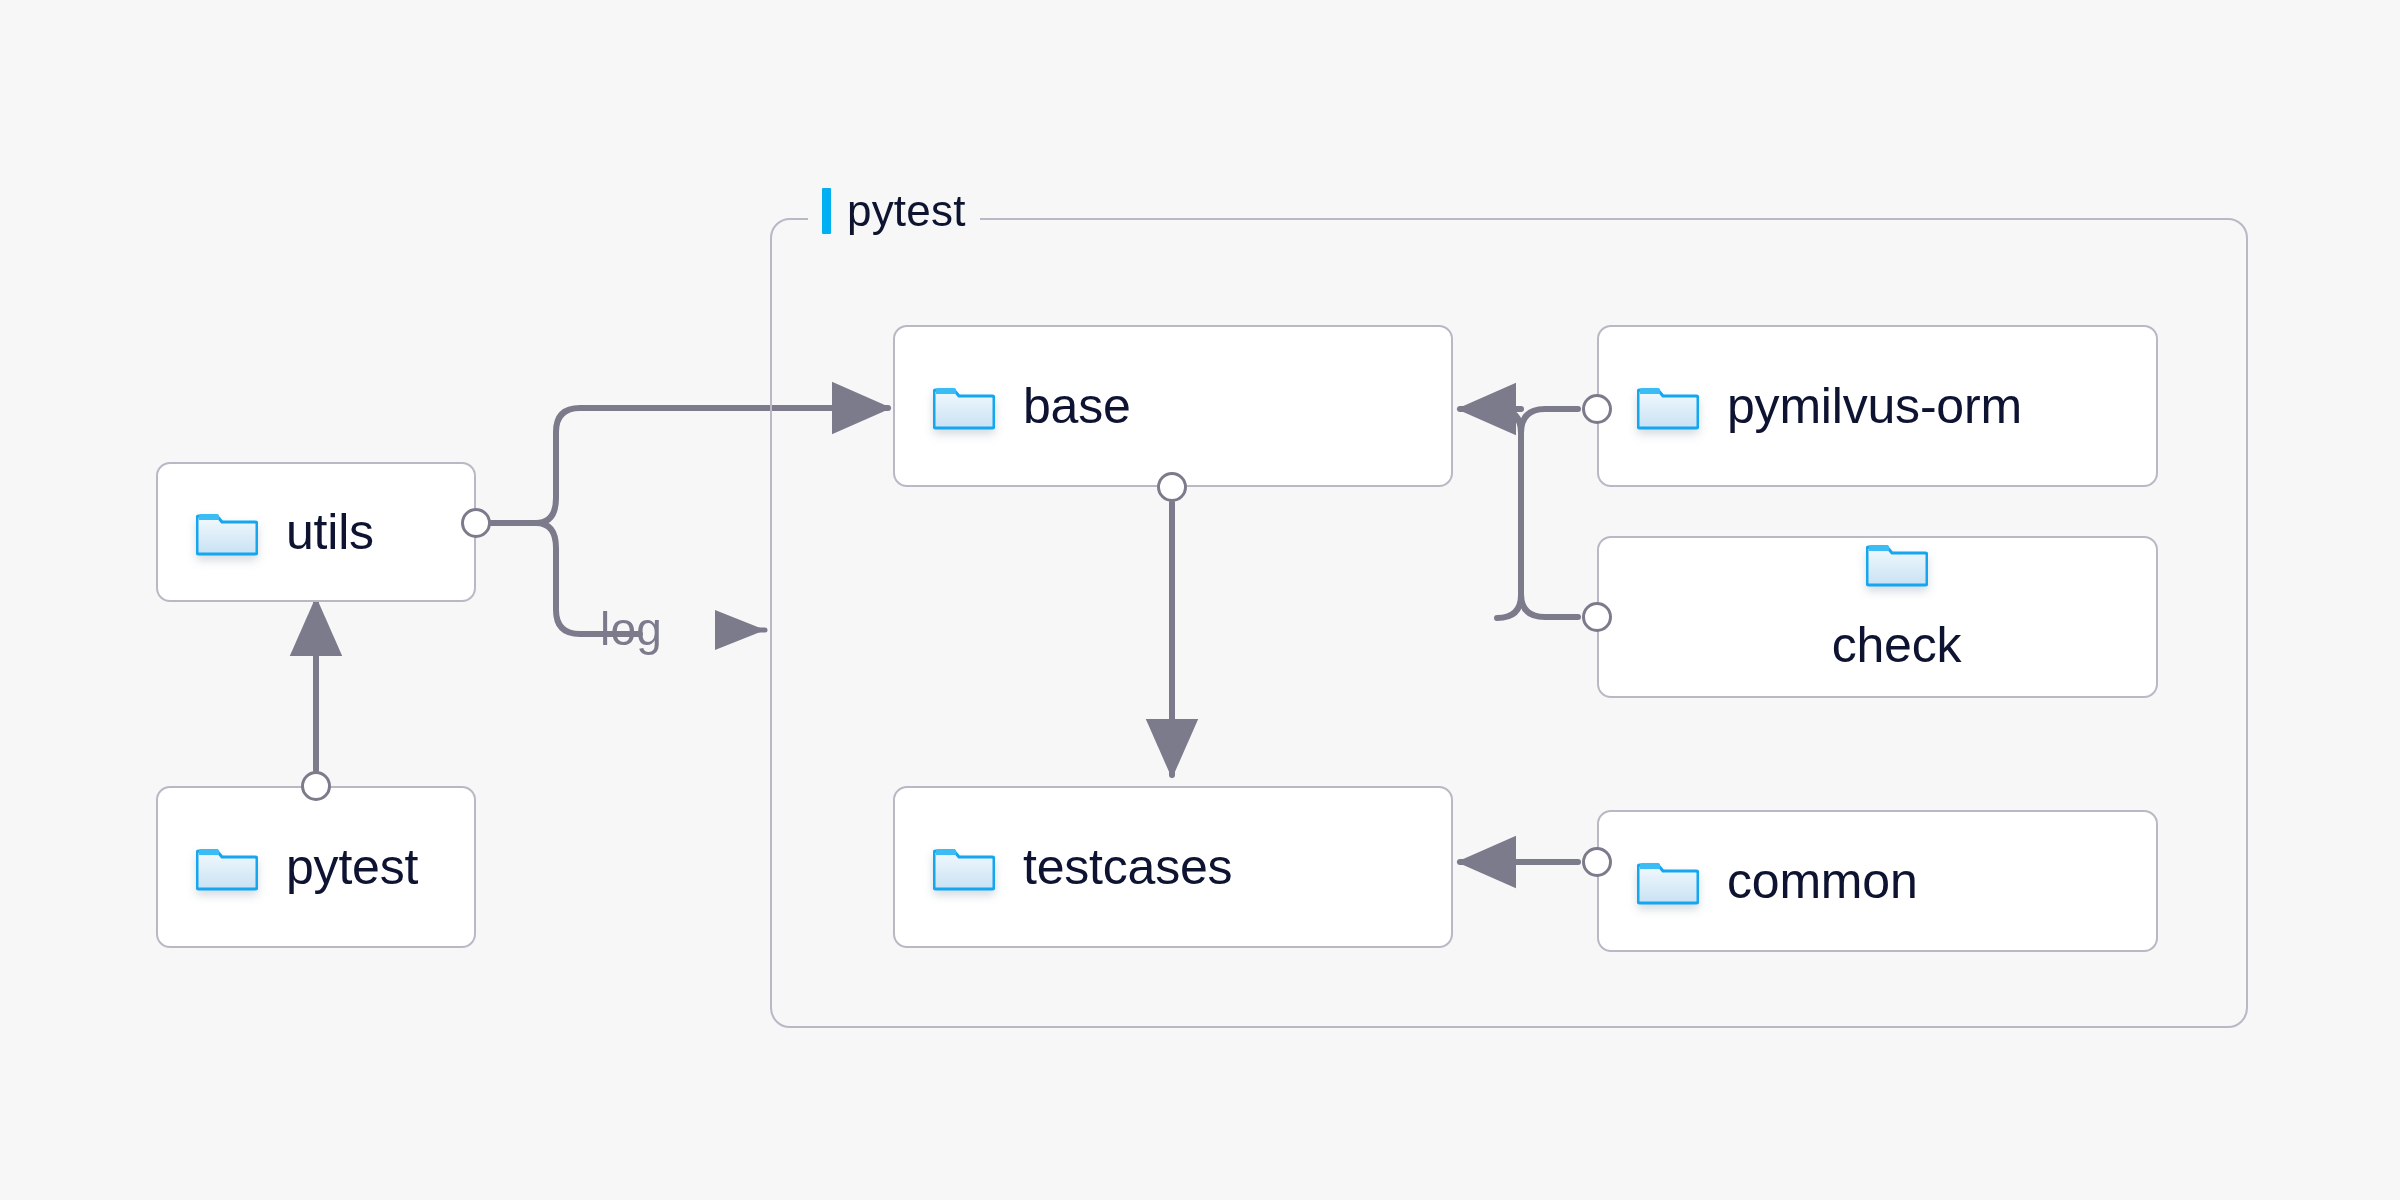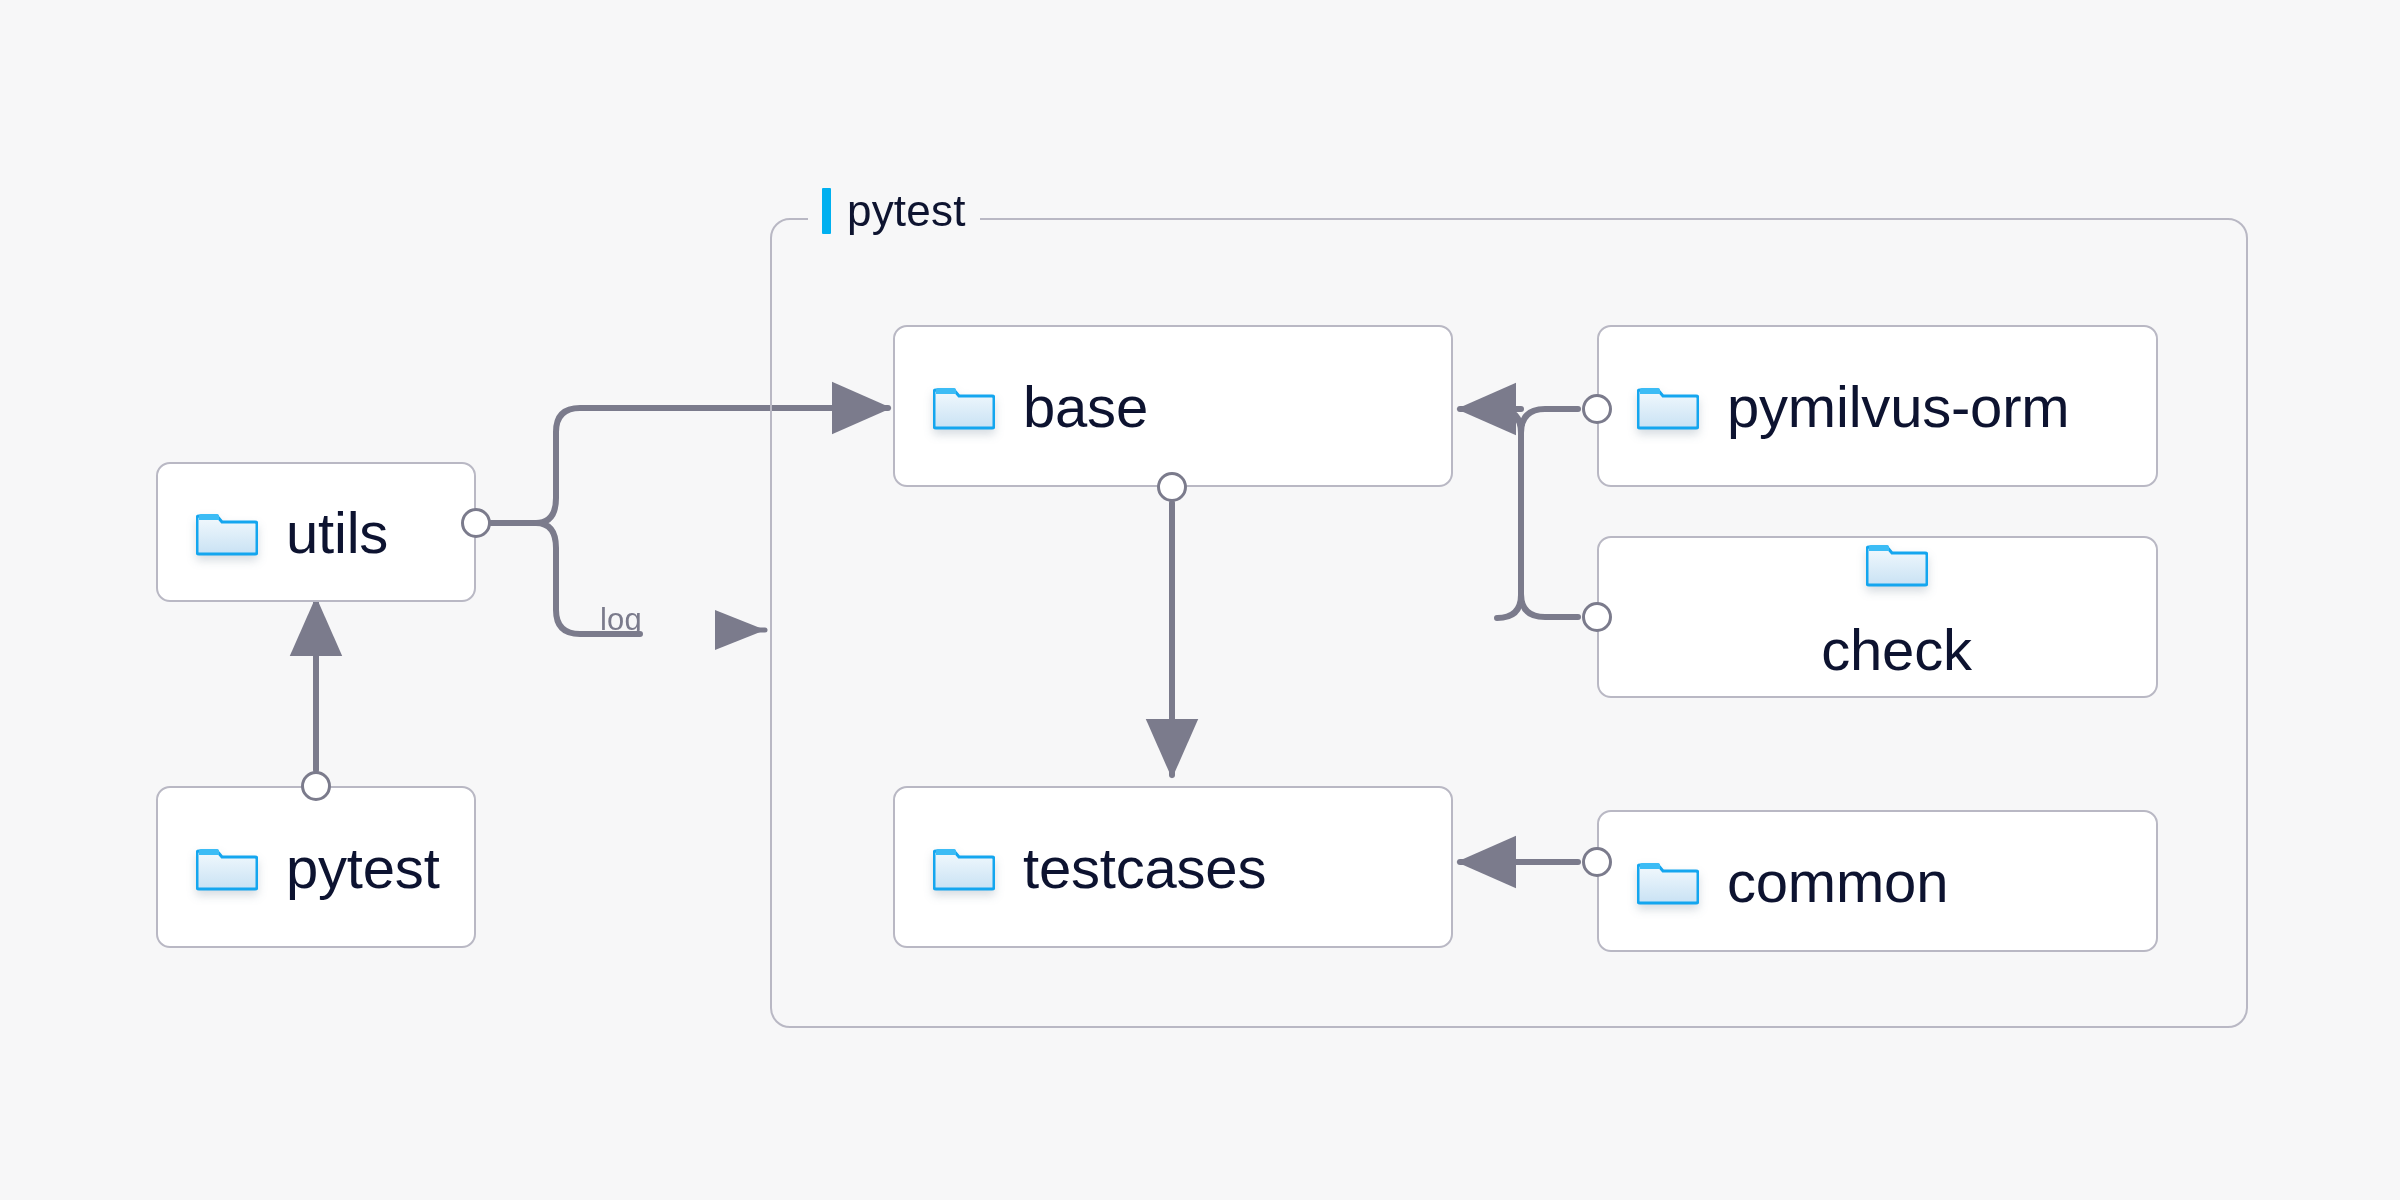--- a/index.html
+++ b/index.html
@@ -64,21 +64,21 @@
     box-sizing: border-box;
     background: #ffffff;
     border: 2px solid #b9b8c4;
     border-radius: 14px;
     display: flex;
     align-items: center;
     padding-left: 38px;
     gap: 28px;
   }
   .node-label {
-    font-size: 58px;
+    font-size: 50px;
     color: #0d1330;
     white-space: nowrap;
     letter-spacing: -0.2px;
   }
 
   
   .folder-icon {
     width: 62px;
     height: 50px;
     flex: 0 0 auto;
@@ -94,21 +94,21 @@
     height: 30px;
     border-radius: 50%;
     background: #ffffff;
     border: 3px solid #7b7b8c;
     box-sizing: border-box;
   }
 
   
   .edge-label {
     position: absolute;
-    font-size: 31px;
+    font-size: 46px;
     color: #7b7b8c;
     white-space: nowrap;
     letter-spacing: 0.2px;
   }
 </style>
 </head>
 <body>
 
 <div id="stage">
 

